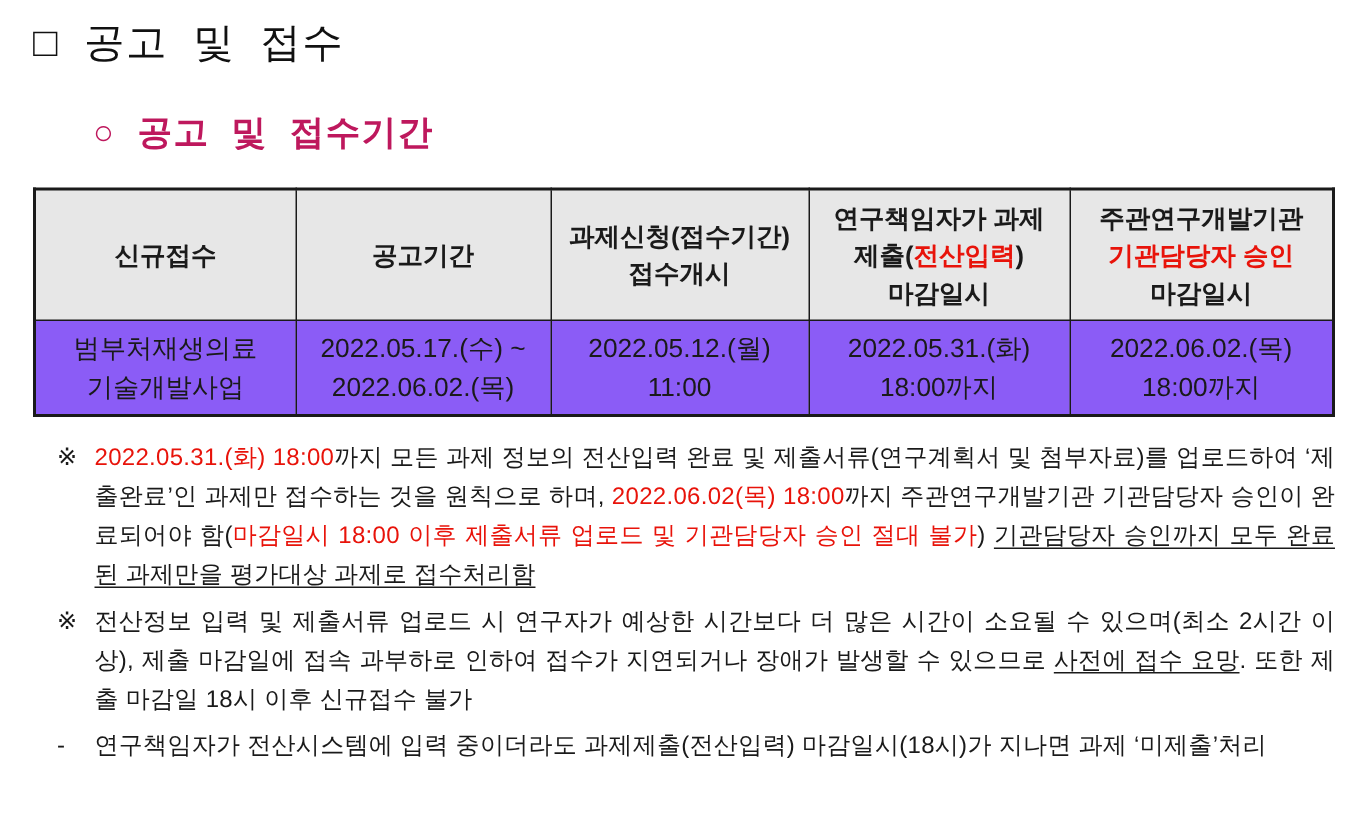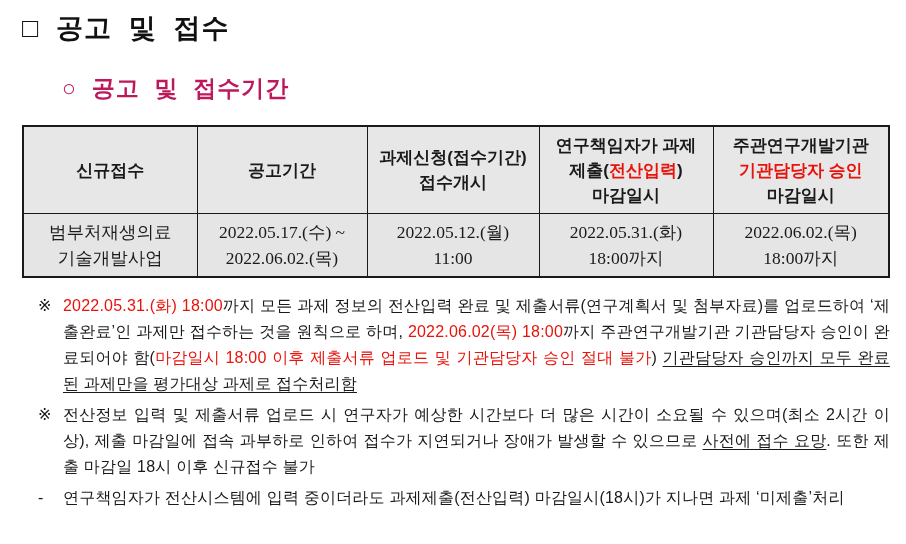--- a/index.html
+++ b/index.html
@@ -9,42 +9,42 @@
   }
   html,body{margin:0;padding:0;}
   body{
     width:906px;height:544px;overflow:hidden;background:#ffffff;
     font-family:"Liberation Sans","DejaVu Sans",sans-serif;
     color:#1a1a1a;
   }
   .doc{padding:10px 14px 0 22px;}
   .title{
     font-family:"Liberation Serif","DejaVu Serif",serif;
-    font-size:27px;font-weight:bold;margin:0;letter-spacing:1px;word-spacing:9px;
+    font-size:27px;font-weight:normal;margin:0;letter-spacing:1px;word-spacing:9px;
     color:#111;
   }
   .subtitle{
     font-family:"Liberation Serif","DejaVu Serif",serif;
     font-size:23px;font-weight:bold;margin:27px 0 0 40px;letter-spacing:1px;word-spacing:8px;
     color:#be185d;
   }
   table.grid{
     margin-top:21px;border-collapse:collapse;table-layout:fixed;width:866px;
     border:2px solid var(--border);
   }
   table.grid th,table.grid td{
     border:1px solid var(--border);text-align:center;vertical-align:middle;padding:2px 1px;
   }
   table.grid th{
     background:var(--header-bg);
     font-size:17px;font-weight:bold;line-height:25px;height:82px;
   }
   table.grid td{
-    font-family:Liberation Serif, serif;
-    font-size:17.5px;line-height:26px;height:58px;background:#e5e5e5;
+    font-family:Liberation Sans, sans-serif;
+    font-size:17.5px;line-height:26px;height:58px;background:#8b5cf6;
   }
   .notes{margin:15px 2px 0 16px;}
   .note{display:flex;align-items:flex-start;margin-top:5px;}
   .note .marker{
     flex:0 0 25px;font-size:16px;line-height:26px;color:#1a1a1a;
   }
   .note .content{
     flex:1;font-size:16px;line-height:26px;text-align:justify;
     letter-spacing:0.2px;
   }

